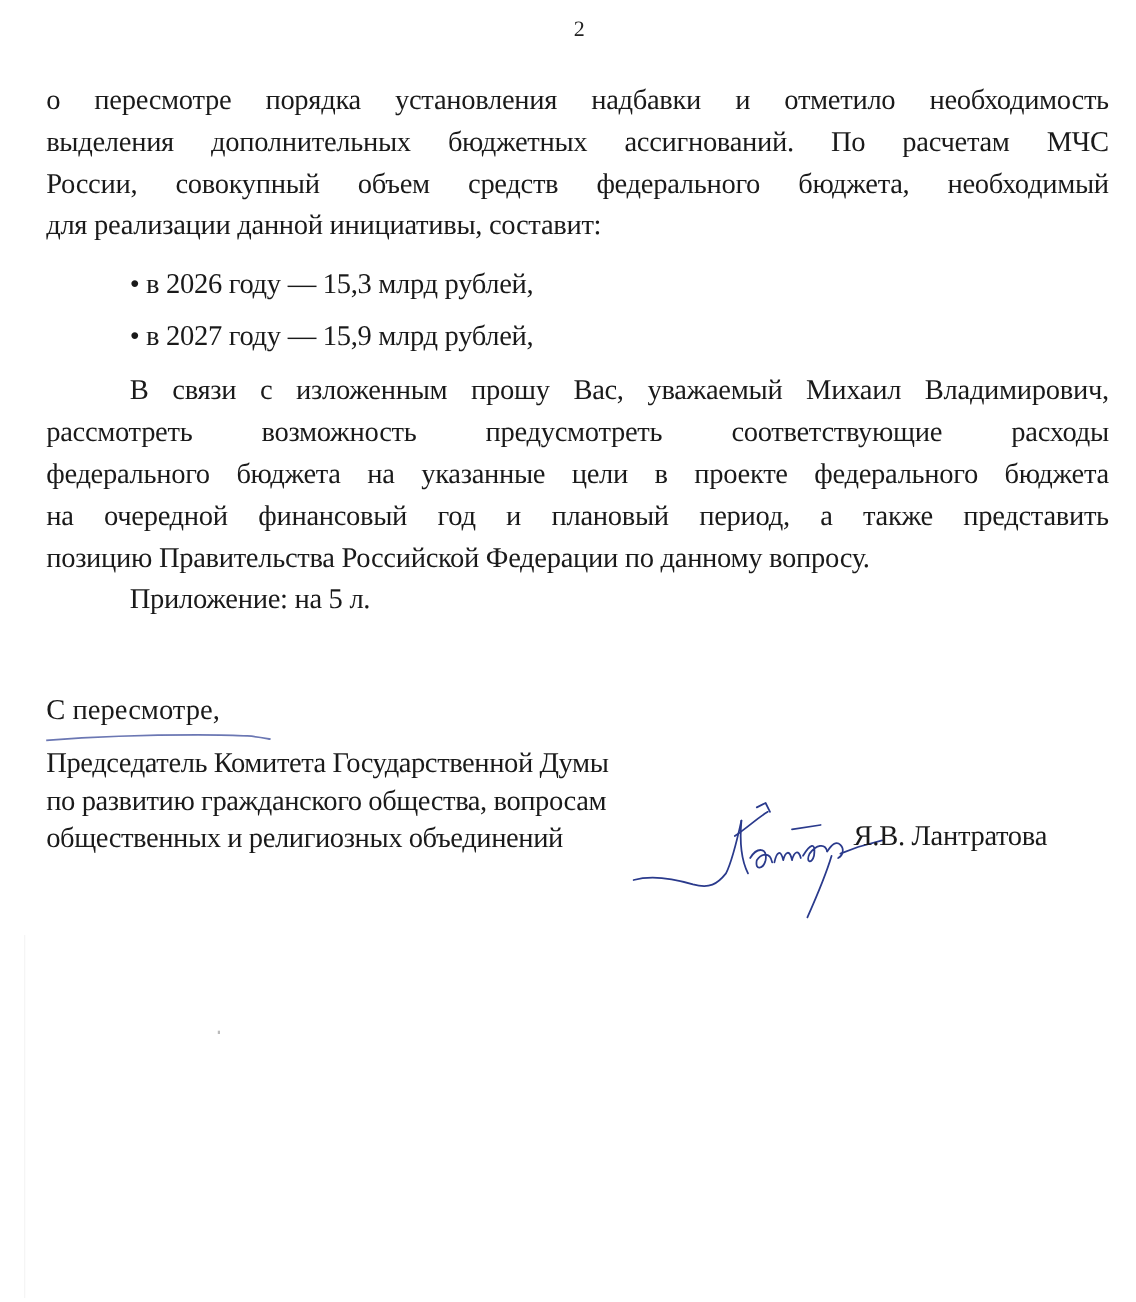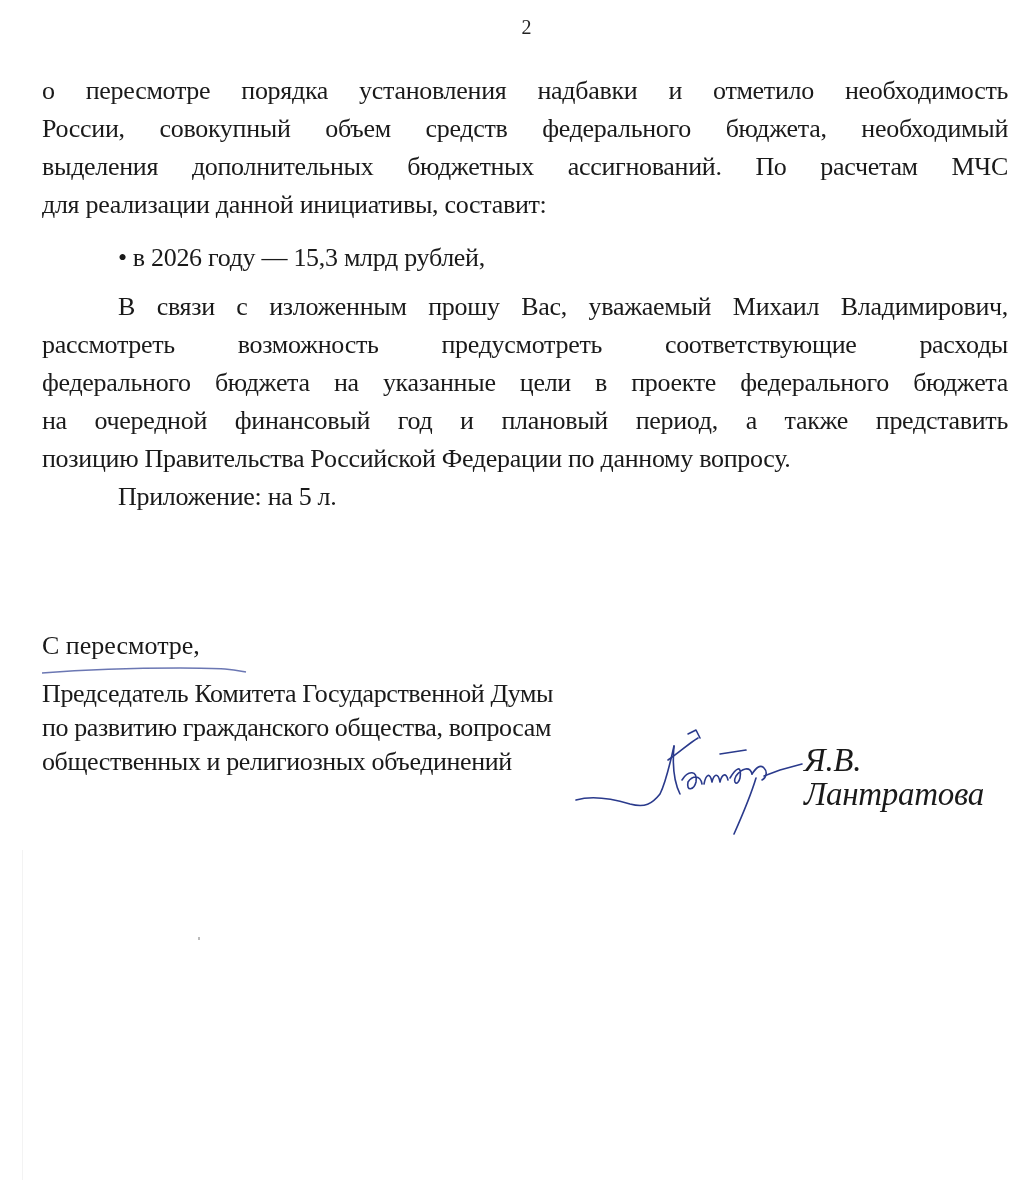--- a/index.html
+++ b/index.html
@@ -90,26 +90,25 @@
     .signer-block {
       position: absolute;
       left: 42px;
       top: 677px;
       font-size: 26px;
       line-height: 34px;
       letter-spacing: -0.4px;
     }
     .signer-name {
       position: absolute;
-      left: 804px;
+      left: 776px;
       top: 743px;
-      font-size: 33px;
+      font-size: 26px;
       line-height: 34px;
       letter-spacing: -0.3px;
-      font-style: italic;
     }
     .signature {
       position: absolute;
       left: 570px;
       top: 720px;
       width: 240px;
       height: 120px;
     }
     .speck {
       position: absolute;
@@ -132,28 +131,31 @@
 <body>
 
 <div class="page">
 
   <div class="page-number">2</div>
 
   <div class="body-text">
 
     <p class="para">
       <span class="para-line">о пересмотре порядка установления надбавки и отметило необходимость</span>
+      <span class="para-line">выделения дополнительных бюджетных ассигнований. По расчетам МЧС</span>
       <span class="para-line">России, совокупный объем средств федерального бюджета, необходимый</span>
-      <span class="para-line">выделения дополнительных бюджетных ассигнований. По расчетам МЧС</span>
       <span class="para-line last">для реализации данной инициативы, составит:</span>
     </p>
 
     <ul class="bullets">
       <li>
         <span class="dot">•</span><span>в 2026 году — 15,3 млрд рублей,</span>
+      </li>
+      <li>
+        <span class="dot">•</span><span>в 2027 году — 15,9 млрд рублей,</span>
       </li>
     </ul>
 
     <p class="para request">
       <span class="para-line" style="padding-left:76px;">В связи с изложенным прошу Вас, уважаемый Михаил Владимирович,</span>
       <span class="para-line">рассмотреть возможность предусмотреть соответствующие расходы</span>
       <span class="para-line">федерального бюджета на указанные цели в проекте федерального бюджета</span>
       <span class="para-line">на очередной финансовый год и плановый период, а также представить</span>
       <span class="para-line last">позицию Правительства Российской Федерации по данному вопросу.</span>
     </p>

